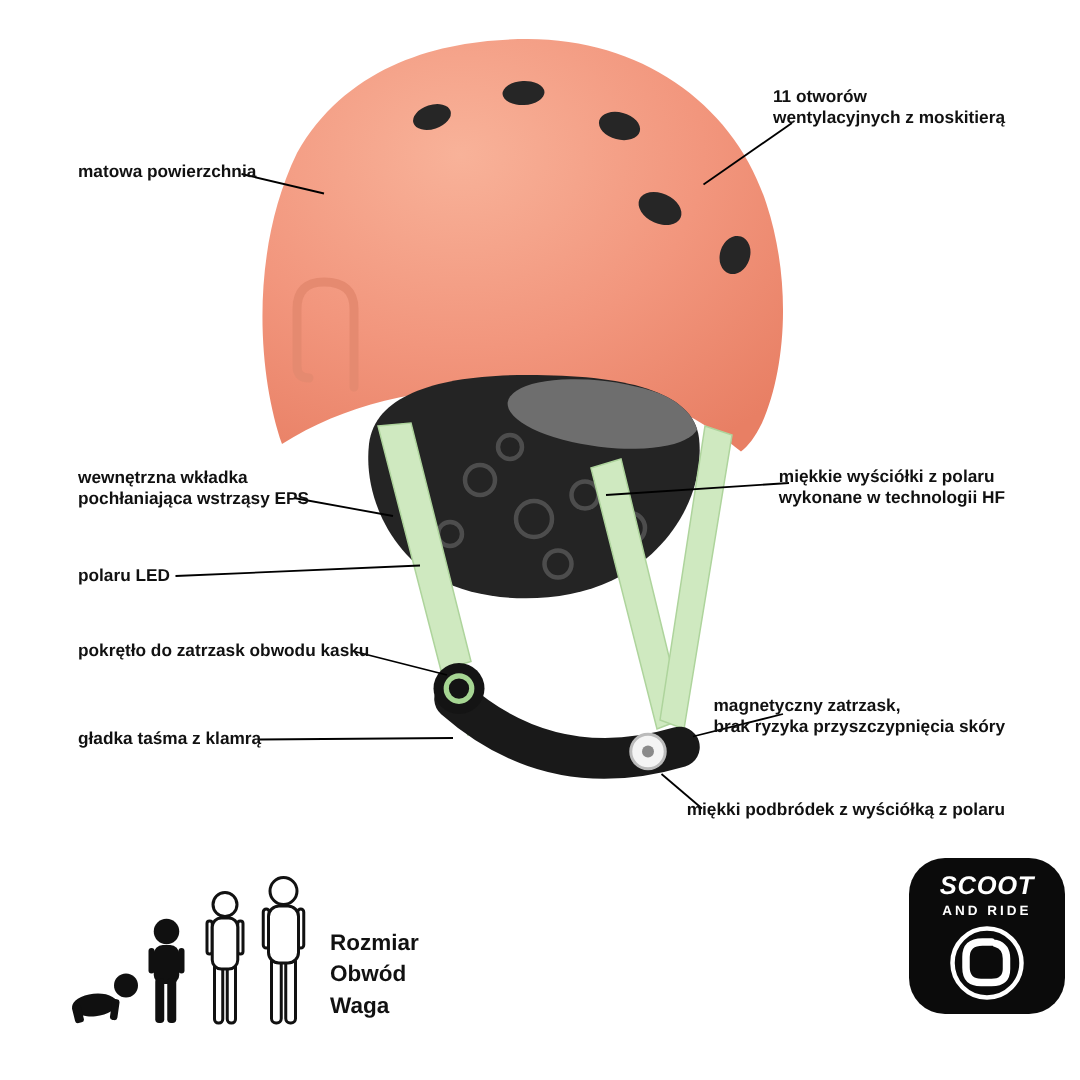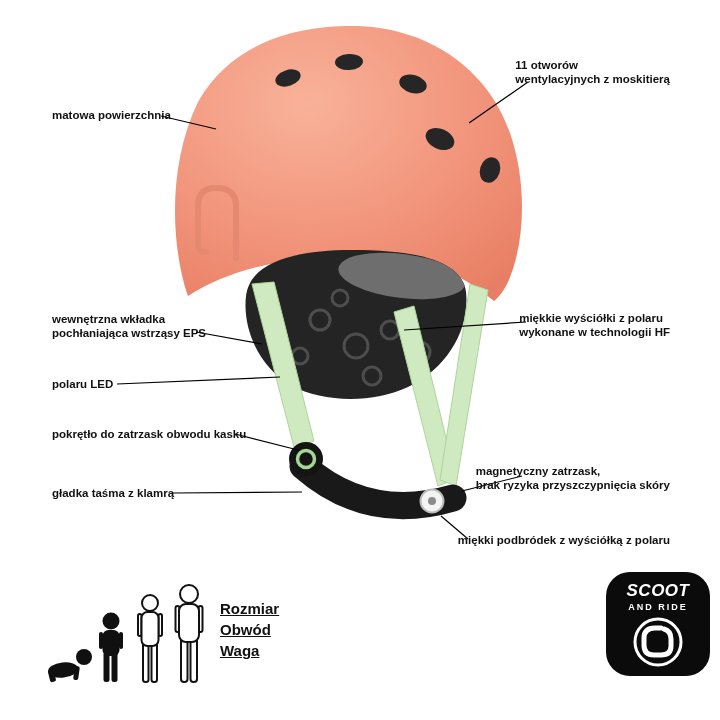--- a/index.html
+++ b/index.html
@@ -10,22 +10,22 @@
     color:#111;
   }
   .stage{position:absolute;inset:0;}
   .callout-label{
     position:absolute;
     font-size:11.5px;font-weight:bold;line-height:14px;
     white-space:pre-line;color:#111;
   }
   .callout-label.right{text-align:left;}
   .specs{
-    position:absolute;left:220px;top:598px;
-    display:flex;align-items:flex-end;text-decoration:underline;
+    position:absolute;left:220px;top:618px;
+    display:flex;align-items:flex-end;
   }
   .specs .col{display:flex;flex-direction:column;}
   .specs .cell{font-size:15px;line-height:21px;}
   .specs .labels .cell{font-weight:bold;}
   .specs .divider{width:2px;background:#111;margin:2px 12px 2px 14px;}
   .brandbox{
     position:absolute;left:578px;top:572px;width:104px;height:104px;
     background:#0b0b0b;border-radius:24px;
     display:flex;flex-direction:column;align-items:center;margin-left:28px;
   }

